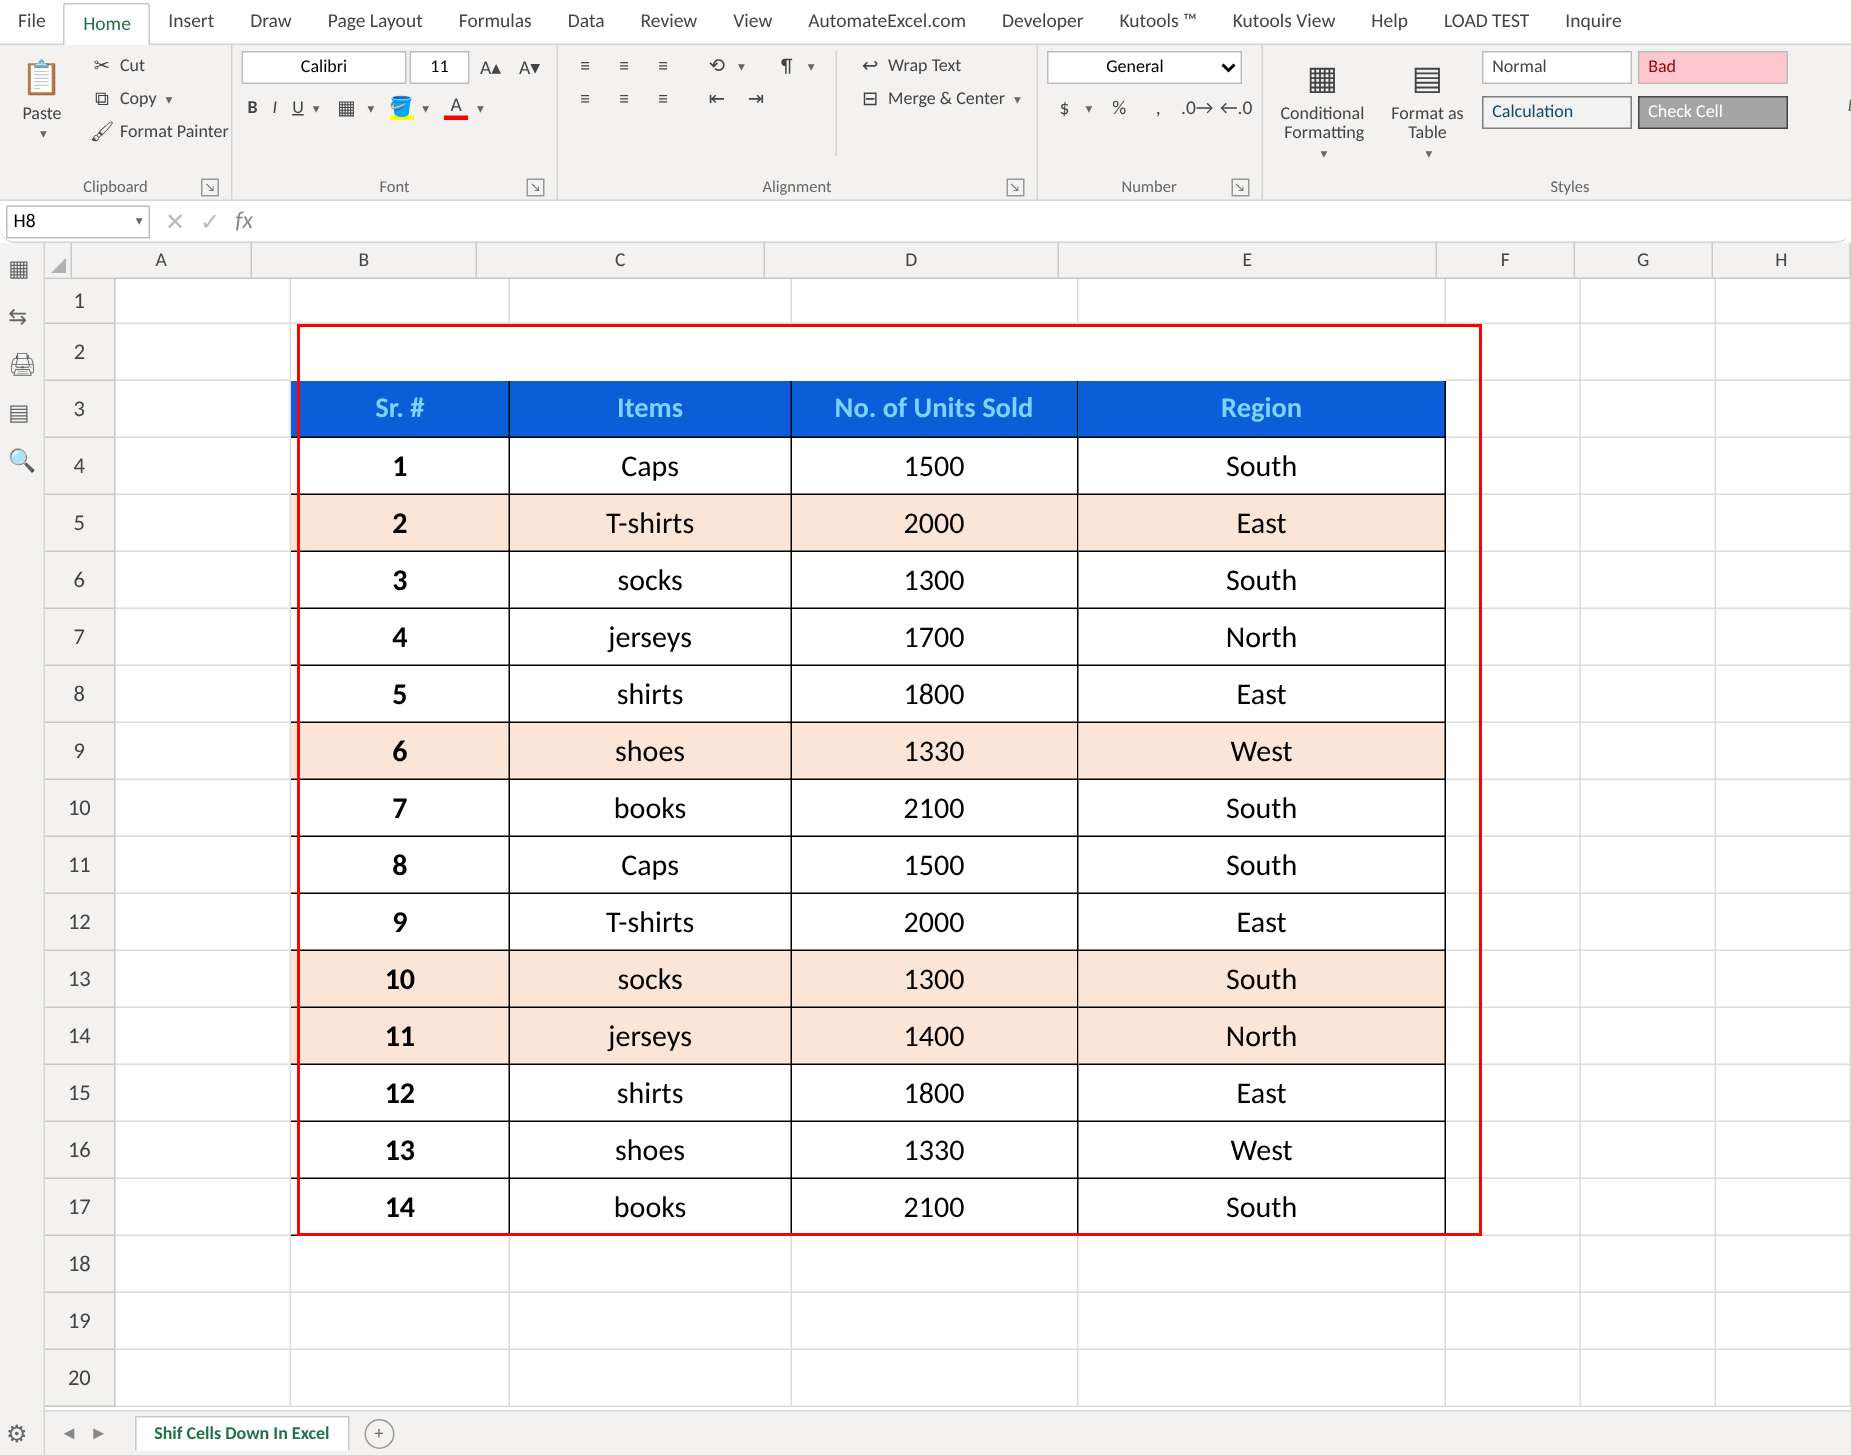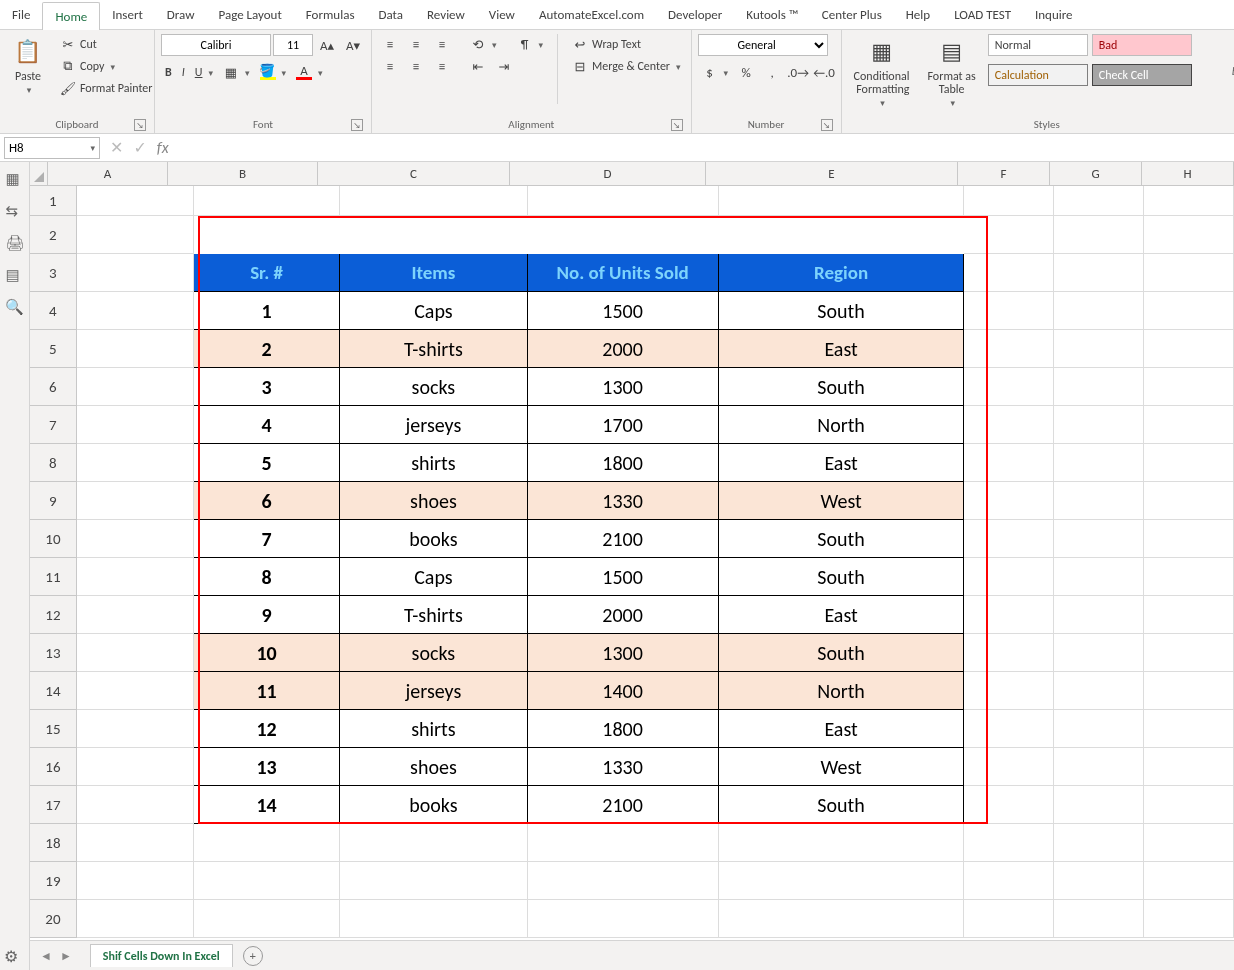--- a/index.html
+++ b/index.html
@@ -20,25 +20,25 @@
 .vcol { display:flex; flex-direction:column; gap:2px;}
 .hrow { display:flex; gap:2px;}
 .icon { width:16px; height:16px; display:inline-flex; align-items:center; justify-content:center; font-size:13px; color:#444;}
 .iconbig{ width:32px; height:32px; font-size:22px;}
 .dd { font-size:9px; color:#666; padding-left:2px;}
 select, input.combo { font-size:12px; height:22px; border:1px solid #bdbdbd; background:#fff; padding:0 4px;text-align:center;}
 .bigbtn{ display:flex; flex-direction:column; align-items:center; gap:2px; padding:2px 6px; cursor:pointer; text-align:center; line-height:1.1;}
 .style-cell{ width:100px; height:22px; border:1px solid #bdbdbd; font-size:12px; padding:2px 6px; display:flex; align-items:center;}
 .style-normal{ background:#fff;}
 .style-bad{ background:#ffc7ce; color:#9c0006;}
-.style-calc{ background:#f2f2f2; color:#a16207; border:1px solid #7f7f7f;}
+.style-calc{ background:#f2f2f2; color:#0c4a6e; border:1px solid #7f7f7f;}
 .style-check{ background:#a5a5a5; color:#fff; border:1px solid #444;}
 
 
-.fbar { height:28px; border-bottom:1px solid #d4d4d4; display:flex; align-items:center; background:#fff;}
+.fbar { height:28px; border-bottom:1px solid #d4d4d4; display:flex; align-items:center; background:#fff;border-radius:10px;}
 .namebox{ width:96px; height:22px; margin-left:4px; border:1px solid #bdbdbd; display:flex; align-items:center; padding:0 4px; font-size:13px; gap:4px;}
 .namebox .dd2{font-size:9px;color:#666; margin-left:auto;}
 .fx-icons{ display:flex; align-items:center; gap:10px; padding:0 10px; color:#888;}
 .fx-input{ flex:1; height:22px; border:none; font-size:13px; padding:0 6px;}
 
 
 .left-vtb{ position:absolute; left:0; top:162px; width:30px; background:#f3f2f1; border-right:1px solid #d4d4d4; height:808px; display:flex; flex-direction:column; align-items:center; gap:14px; padding-top:8px;}
 .left-vtb .vicon{ width:18px; height:18px; color:#666; font-size:15px; cursor:pointer;}
 
 
@@ -85,21 +85,21 @@
     <div class="tab">Insert</div>
     <div class="tab">Draw</div>
     <div class="tab">Page Layout</div>
     <div class="tab">Formulas</div>
     <div class="tab">Data</div>
     <div class="tab">Review</div>
     <div class="tab">View</div>
     <div class="tab">AutomateExcel.com</div>
     <div class="tab">Developer</div>
     <div class="tab">Kutools ™</div>
-    <div class="tab">Center Plus</div>
+    <div class="tab">Kutools View</div>
     <div class="tab">Help</div>
     <div class="tab">LOAD TEST</div>
     <div class="tab">Inquire</div>
   </div>
 
 <div class="ribbon">
 
   <div class="group" style="width:155px;">
     <div class="group-body">
       <div class="bigbtn">

